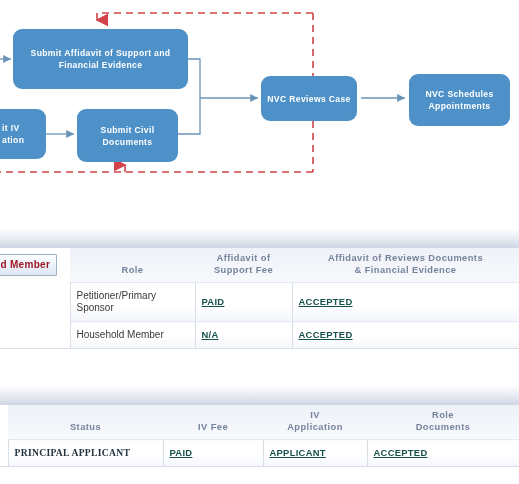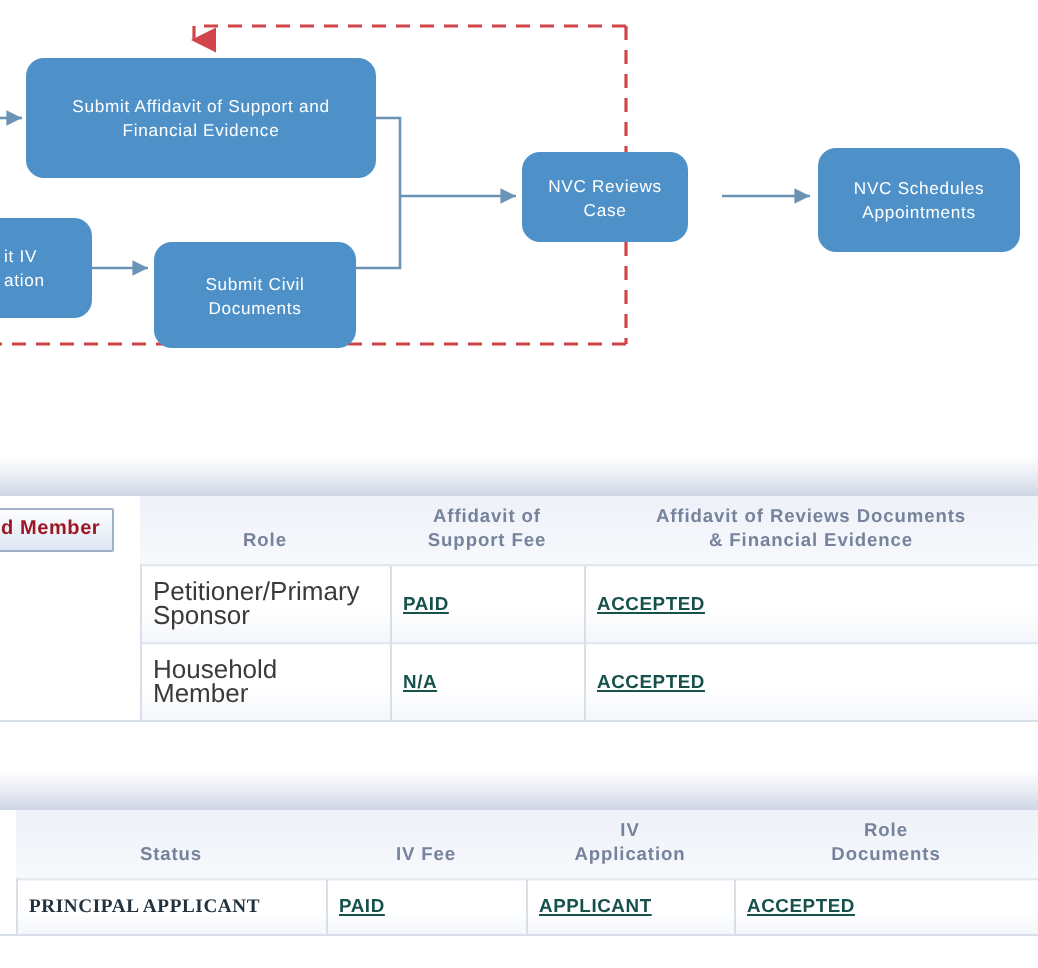--- a/index.html
+++ b/index.html
@@ -35,20 +35,21 @@
     color: #ffffff;
     font-size: 8.6px;
     line-height: 12px;
     display: flex;
     align-items: center;
     justify-content: center;
     text-align: center;
     letter-spacing: 0.35px;
     padding: 0 6px;
     box-sizing: border-box;
+    font-weight: bold;
   }
 
   
   .panel {
     position: absolute;
     left: 0;
     width: 519px;
     background: #ffffff;
   }
   .panel-band {
@@ -81,21 +82,21 @@
     vertical-align: middle;
     border-left: 1px solid #d9dfe9;
     border-top: 1px solid #e4e9f1;
     background: linear-gradient(to bottom, #ffffff 0%, #ffffff 55%, #f4f6fb 100%);
     line-height: 12px;
   }
   .tbl td.nb { border-left: none; background: transparent; border-top: none; }
   .tbl td.lft {
     text-align: left;
     color: #3a3a3a;
-    font-size: 13px;
+    font-size: 10px;
   }
   .tbl tr.row-last td { border-bottom: 1px solid #d9dfe9; }
   .lnk {
     color: #16514b;
     font-weight: bold;
     text-decoration: underline;
     font-size: 9.4px;
     letter-spacing: 0.3px;
     cursor: pointer;
   }
@@ -161,25 +162,25 @@
 
   <div class="flow-box" style="left:-28px; top:109px; width:74px; height:50px; justify-content:flex-start; text-align:left; padding-left:30px;">
     <span style="white-space:pre-line;">it IV
 ation</span>
   </div>
 
   <div class="flow-box" style="left:13px; top:29px; width:175px; height:60px;">
     <span>Submit Affidavit of Support and Financial Evidence</span>
   </div>
 
-  <div class="flow-box" style="left:77px; top:121px; width:101px; height:53px;">
+  <div class="flow-box" style="left:77px; top:109px; width:101px; height:53px;">
     <span>Submit Civil Documents</span>
   </div>
 
-  <div class="flow-box" style="left:261px; top:76px; width:83px; height:45px;">
+  <div class="flow-box" style="left:261px; top:76px; width:96px; height:45px;">
     <span>NVC Reviews Case</span>
   </div>
 
   <div class="flow-box" style="left:409px; top:74px; width:101px; height:52px;">
     <span>NVC Schedules Appointments</span>
   </div>
 
 </div>
 
 <div class="panel" style="top:228px;">

